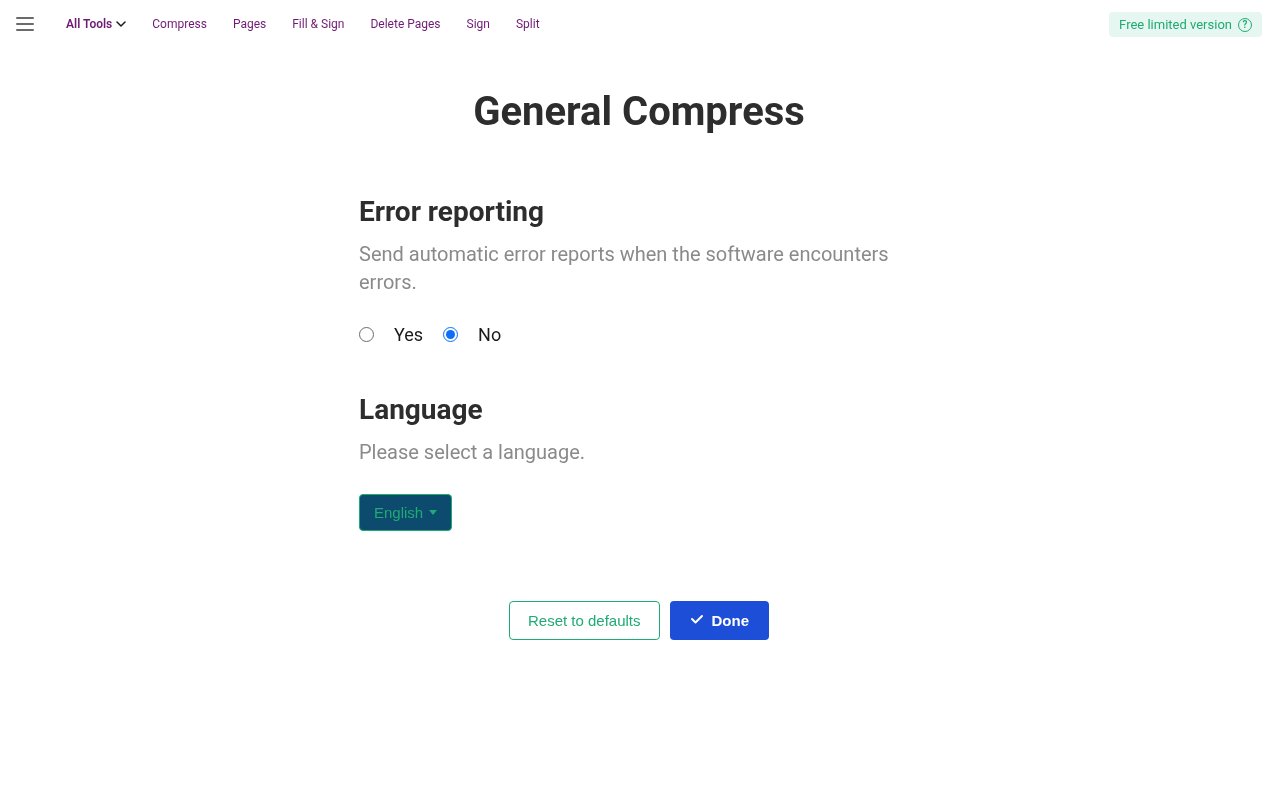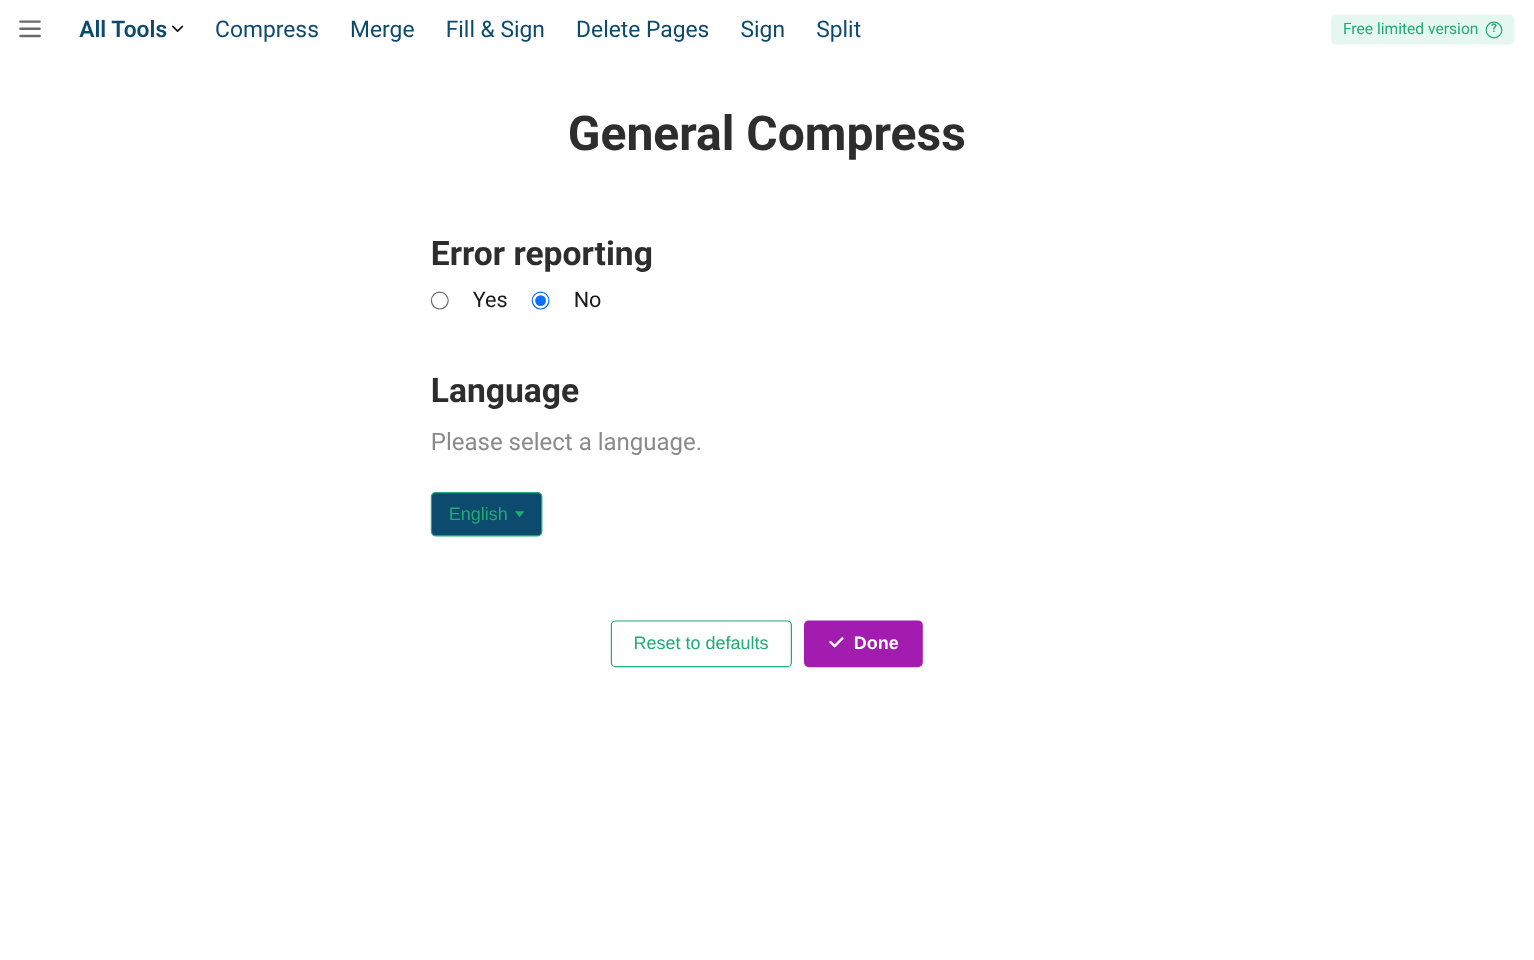--- a/index.html
+++ b/index.html
@@ -33,22 +33,22 @@
       margin-right: 10px;
     }
     .hamburger span {
       display: block;
       height: 2px;
       width: 18px;
       background: #6b6b6b;
       border-radius: 1px;
     }
     .nav-item {
-      font-size: 19px;
-      color: #0c4a6e;
+      font-size: 12px;
+      color: #701a75;
       padding: 6px 10px;
       cursor: pointer;
       display: flex;
       align-items: center;
       gap: 4px;
     }
     .nav-item.bold {
       font-weight: 600;
     }
     .chevron-down {
@@ -177,21 +177,21 @@
       border: 1.5px solid #1fab73;
       color: #1fab73;
       background: #fff;
       padding: 10px 18px;
       font-size: 15px;
       border-radius: 4px;
       cursor: pointer;
     }
     .btn-primary {
       border: none;
-      background: #a21caf;
+      background: #1d4ed8;
       color: #fff;
       padding: 10px 20px;
       font-size: 15px;
       font-weight: 600;
       border-radius: 4px;
       cursor: pointer;
       display: inline-flex;
       align-items: center;
       gap: 8px;
     }
@@ -211,37 +211,38 @@
   </div>
   <div class="nav-item bold">
     <span>All Tools</span>
     <span class="chevron-down">
       <svg viewBox="0 0 10 6">
           <path d="M1 1 L5 5 L9 1" stroke="#1a1a1a" stroke-width="1.5" fill="none" stroke-linecap="round" stroke-linejoin="round"></path>
         </svg>
     </span>
   </div>
   <div class="nav-item">Compress</div>
-  <div class="nav-item">Merge</div>
+  <div class="nav-item">Pages</div>
   <div class="nav-item">Fill &amp; Sign</div>
   <div class="nav-item">Delete Pages</div>
   <div class="nav-item">Sign</div>
   <div class="nav-item">Split</div>
   <div class="spacer"></div>
   <div class="version-badge">
     <span>Free limited version</span>
     <span class="help-icon">?</span>
   </div>
 </div>
 
 <div class="main">
   <h1 class="page-title">General Compress</h1>
 
   <div class="settings-block">
     <h2 class="section-title">Error reporting</h2>
+    <p class="section-desc">Send automatic error reports when the software encounters errors.</p>
     <div class="radio-group">
       <label class="radio-option">
         <span class="radio-circle"></span>
         <span>Yes</span>
       </label>
       <label class="radio-option">
         <span class="radio-circle selected"></span>
         <span>No</span>
       </label>
     </div>

